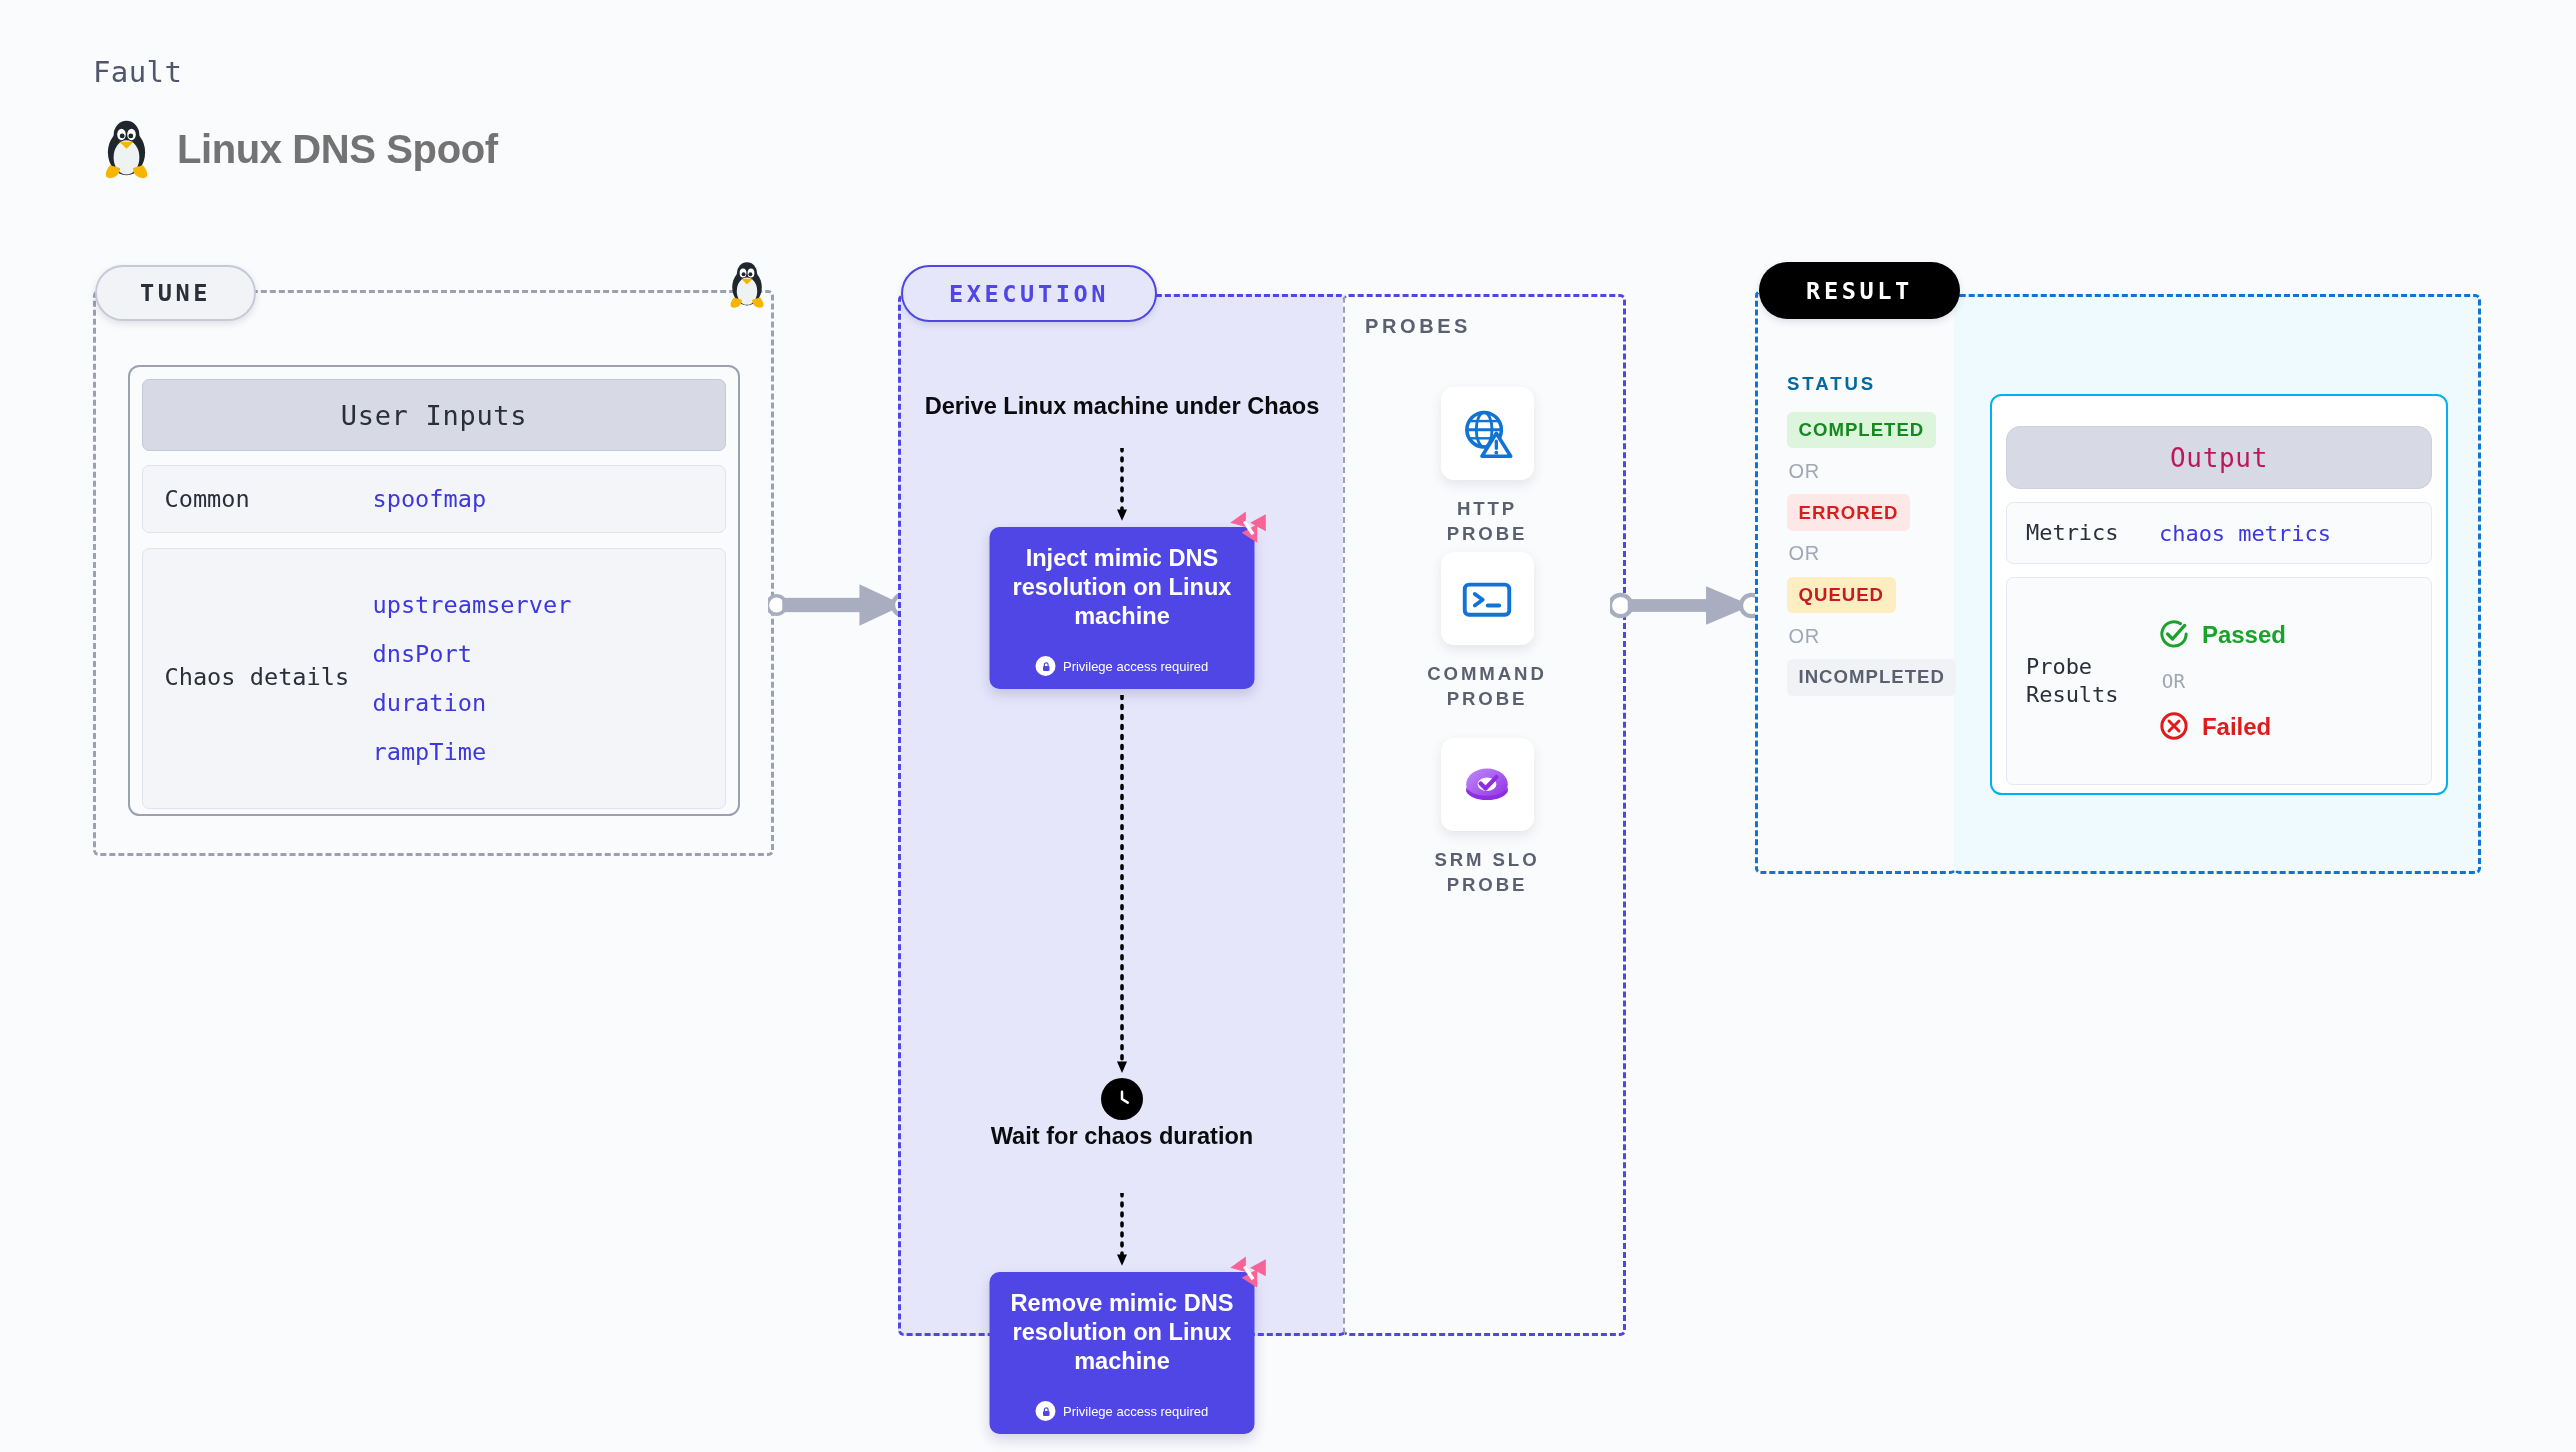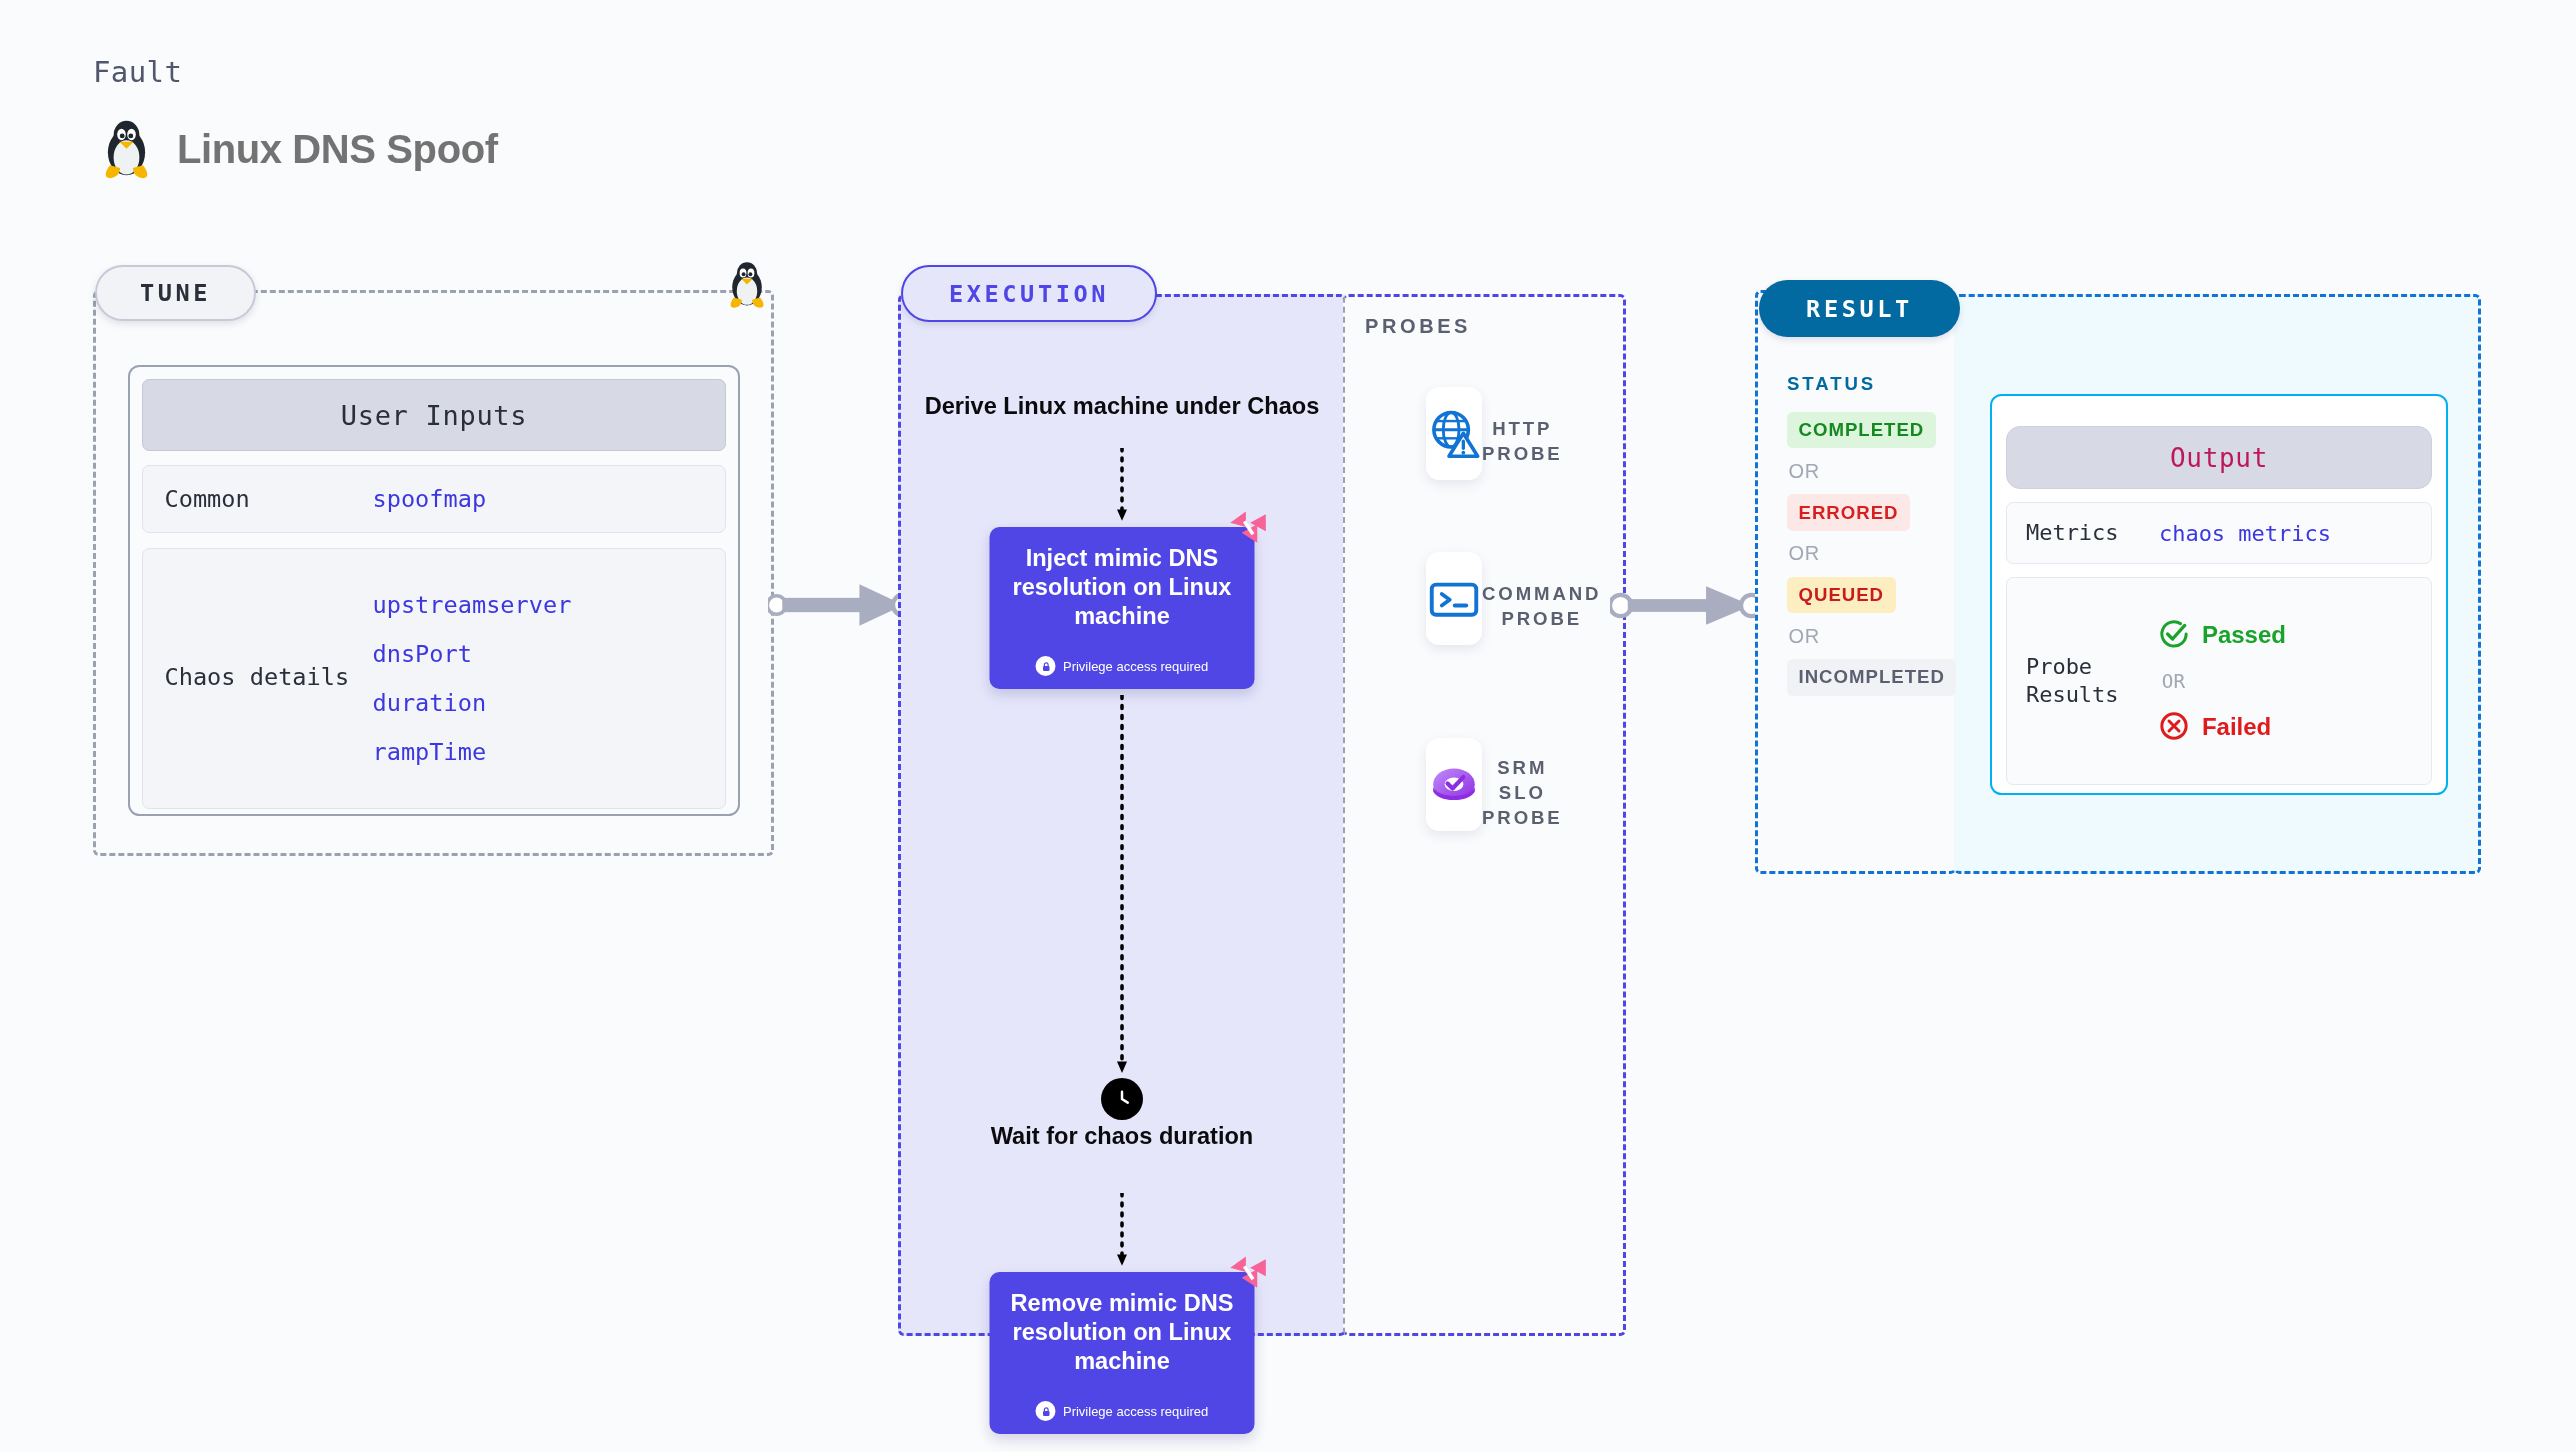--- a/index.html
+++ b/index.html
@@ -44,22 +44,22 @@
     position:absolute; display:flex; align-items:center; justify-content:center;
     border-radius:29px;
     font-family:"DejaVu Sans Mono","Liberation Mono",monospace;
     font-weight:bold; letter-spacing:3.6px; white-space:nowrap;
     box-shadow:0 2.9px 7.2px rgba(30,40,80,.13);
   }
   .pill.tune{ left:95px; top:265px; width:161px; height:56px;
               background:#f2f3f7; border:2.1px solid #c6cad6; color:#2b2f3a; font-size:23.6px; }
   .pill.exec{ left:901px; top:265px; width:256px; height:57px;
               background:#e6e6fb; border:2.9px solid #4f46e5; color:#4f46e5; font-size:23.6px; }
-  .pill.result{ left:1759px; top:280px; width:201px; height:57px;
-              background:#0369a1; color:#ffffff; font-size:23.6px; }
+  .pill.result{ left:1759px; top:262px; width:201px; height:57px;
+              background:#000000; color:#ffffff; font-size:23.6px; }
 
   
   .inputs-card{
     position:absolute; left:128px; top:365px; width:612px; height:451px;
     background:#fafbfd; border:2.9px solid #9aa1b0; border-radius:11.5px;
     padding:12px;
   }
   .inputs-head{
     height:72px; background:#d7d9e4; border:1.4px solid #c3c7d6; border-radius:7.2px;
     display:flex; align-items:center; justify-content:center;
@@ -116,21 +116,21 @@
     display:flex; align-items:center; justify-content:center;
   }
 
   
   .probes-label{
     position:absolute; left:1365px; top:315px;
     font-size:20px; font-weight:bold; color:#5b6070; letter-spacing:3.6px;
   }
   .probe{
     position:absolute; left:1426px; width:122px; display:flex;
-    flex-direction:row; align-items:center;
+    flex-direction:column; align-items:center;
   }
   .probe-tile{
     width:93px; height:93px; background:#ffffff; border-radius:13px;
     display:flex; align-items:center; justify-content:center;
     box-shadow:0 4.3px 11.5px rgba(40,50,90,.10);
   }
   .probe-name{
     margin-top:15.8px; text-align:center; font-size:18.6px; font-weight:bold;
     color:#5b6070; letter-spacing:2.9px; line-height:1.35;
   }

